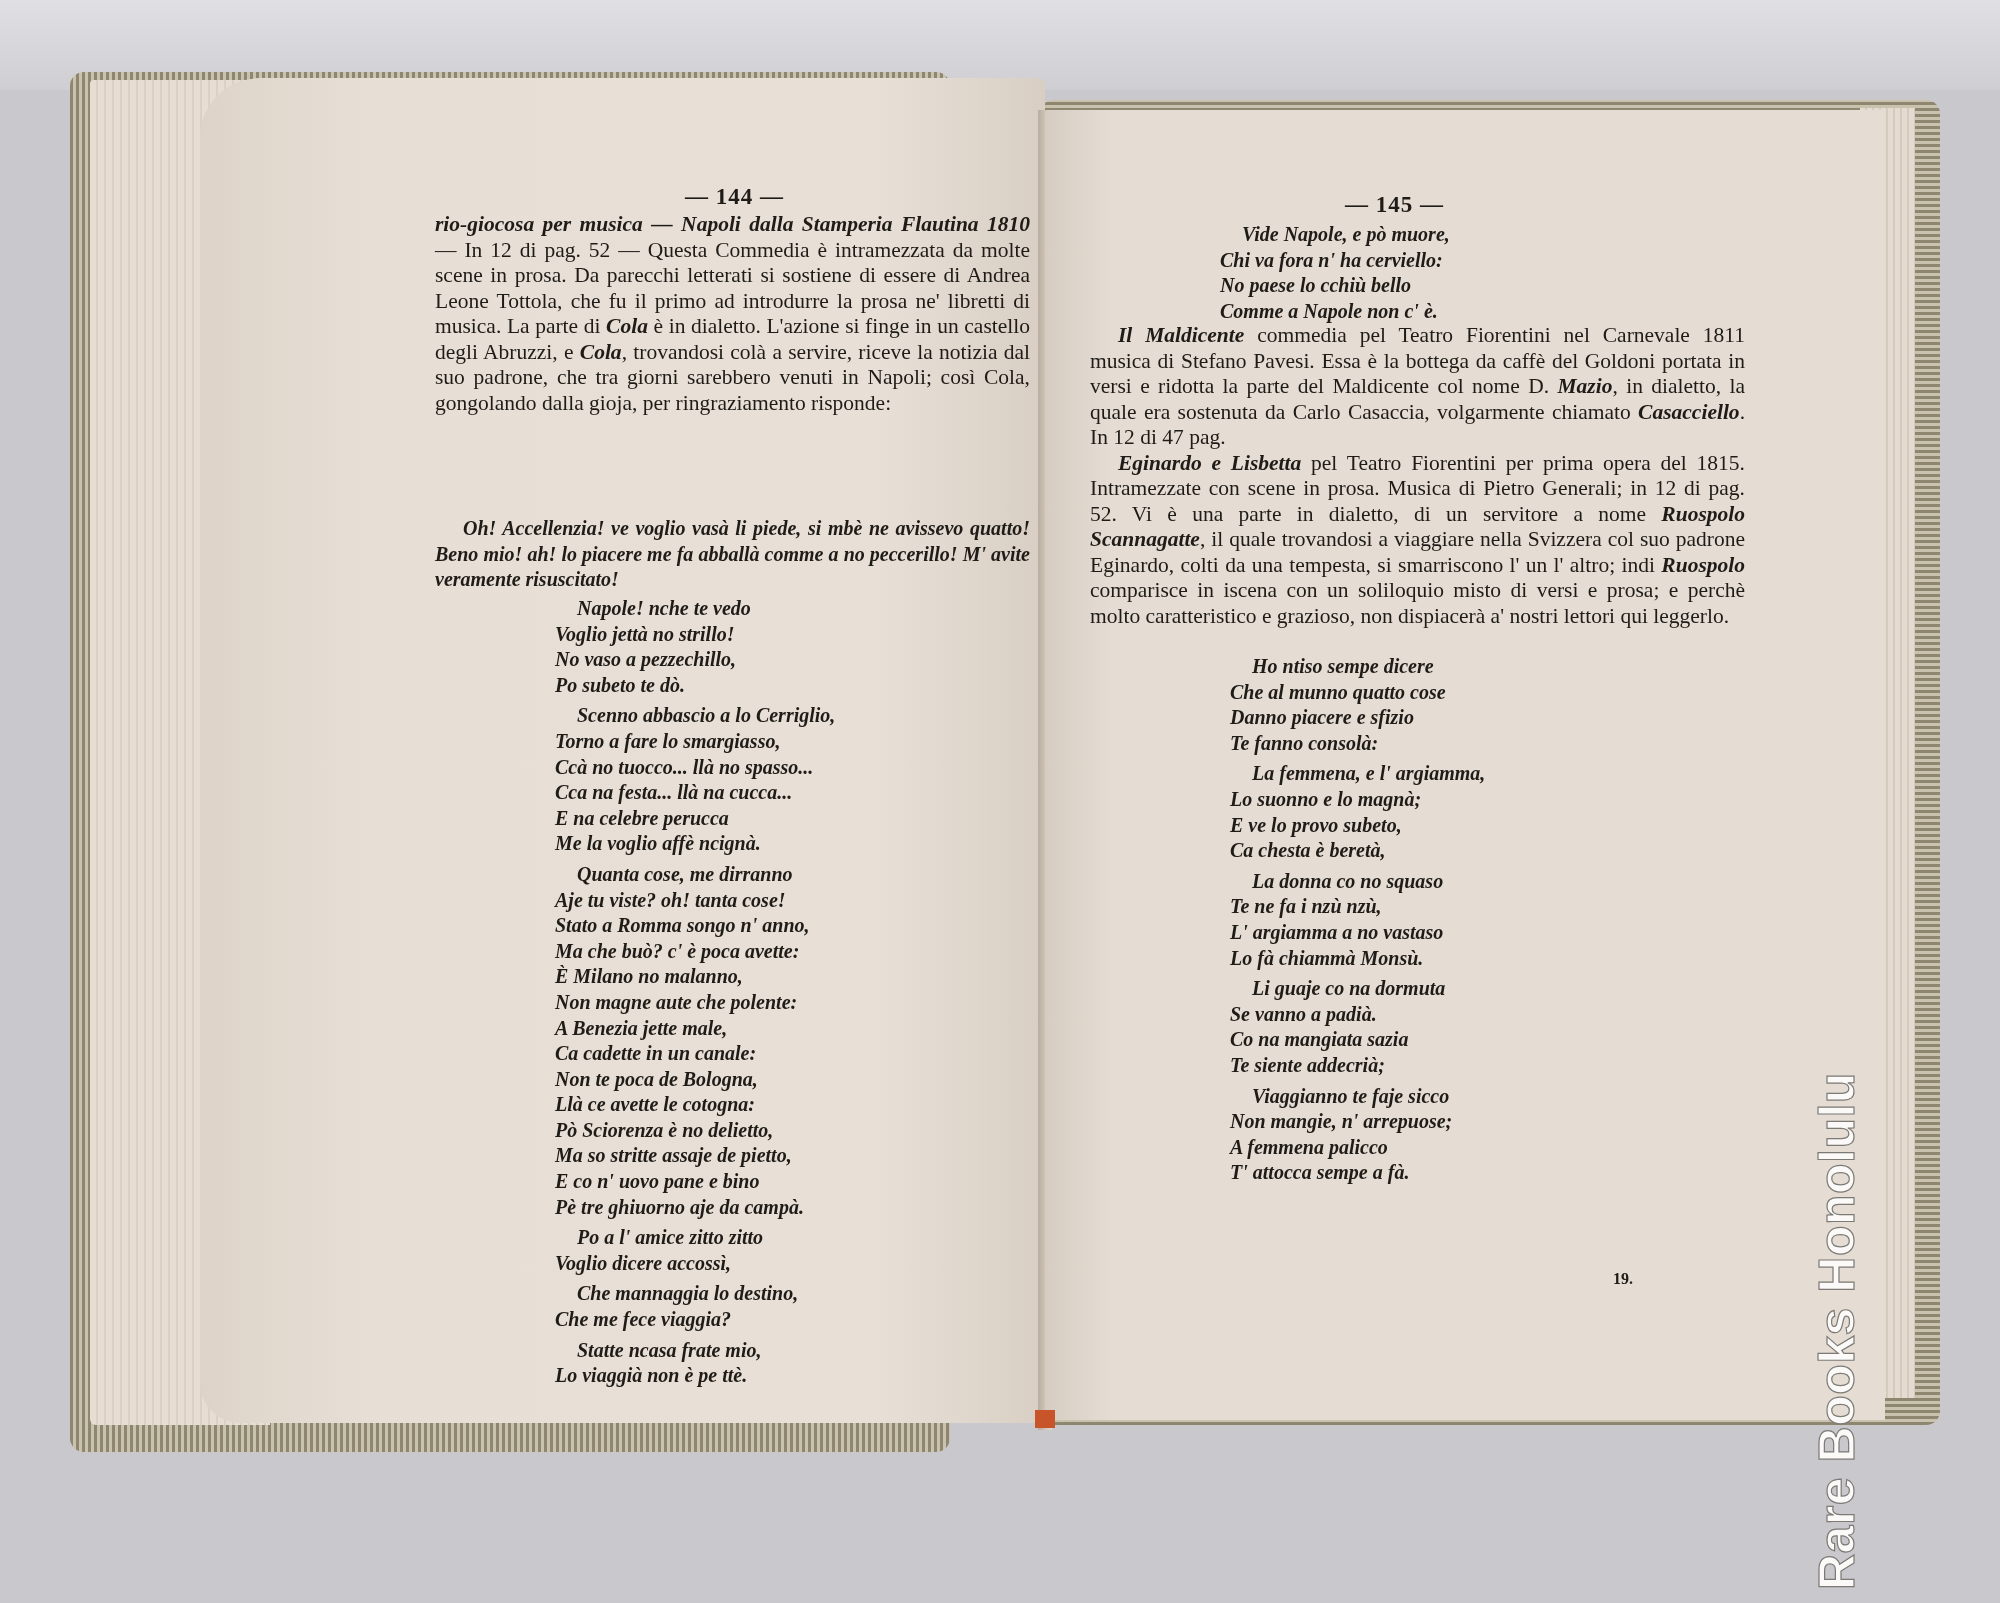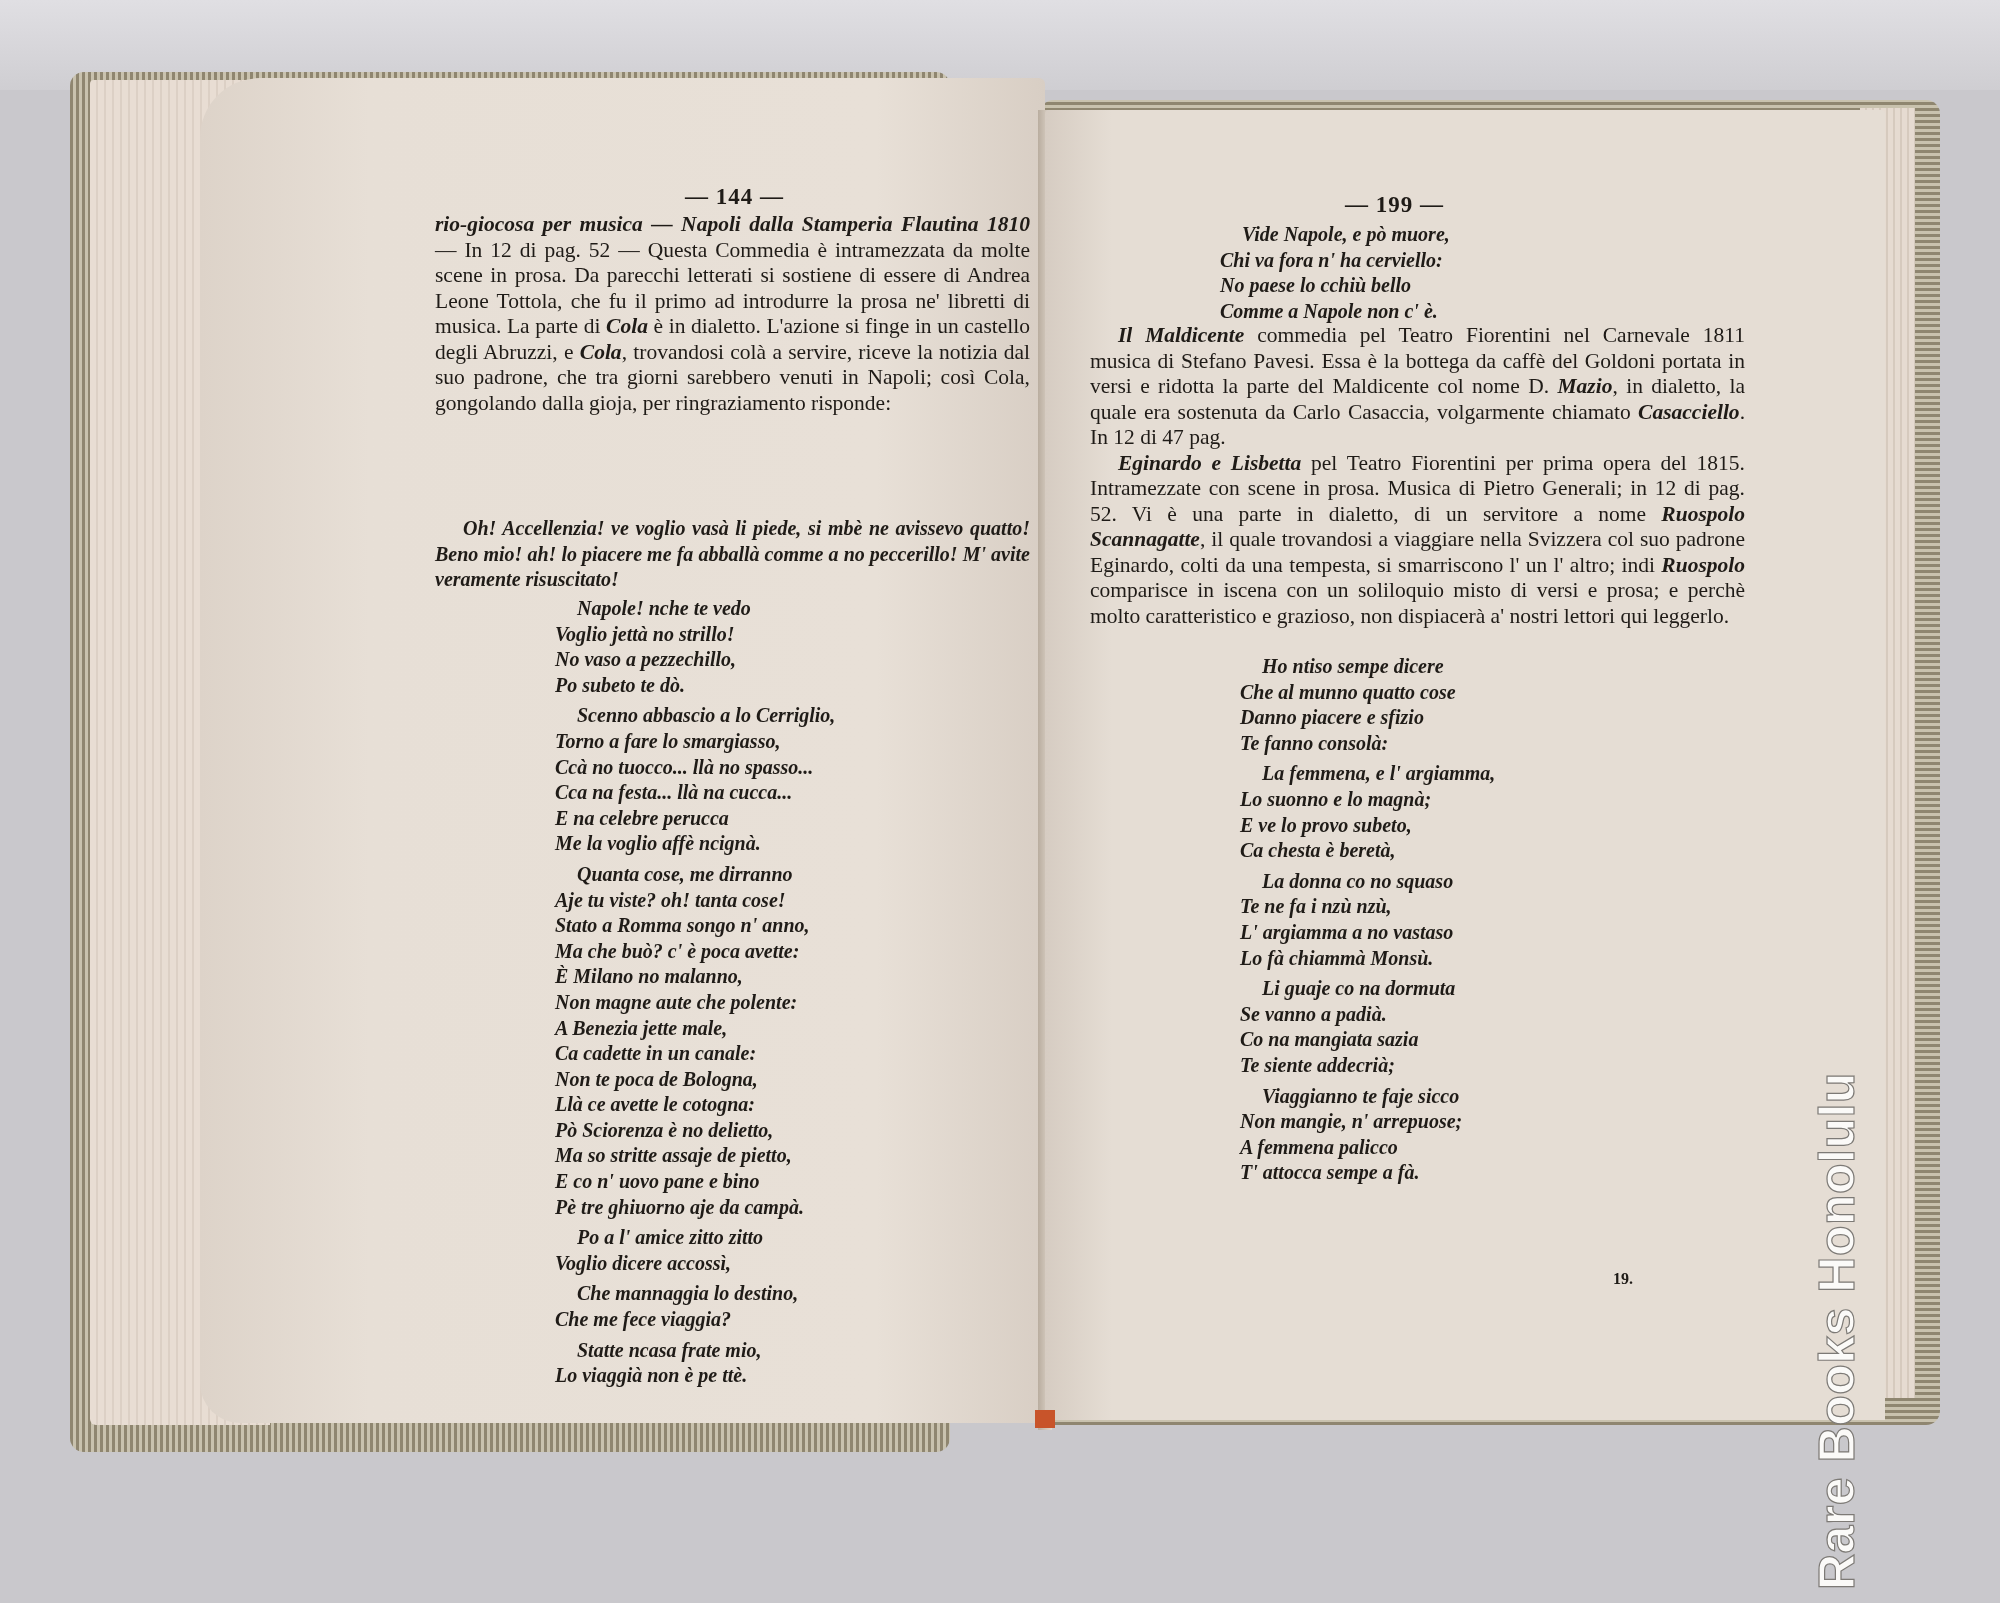--- a/index.html
+++ b/index.html
@@ -95,34 +95,34 @@
       <div class="stanza">
         <div class="line first">Statte ncasa frate mio,</div>
         <div class="line">Lo viaggià non è pe ttè.</div>
       </div>
     </div>
 </div>
 
 <div class="gutter"></div>
 
 <div class="page page-right">
-  <div class="pagenum" style="left:300px;top:82px;">— 199 —</div>
+  <div class="pagenum" style="left:300px;top:82px;">— 145 —</div>
   <div class="verse" id="right-top-verse" style="left:175px;top:112px;">
       <div class="stanza">
         <div class="line first">Vide Napole, e pò muore,</div>
         <div class="line">Chi va fora n' ha cerviello:</div>
         <div class="line">No paese lo cchiù bello</div>
         <div class="line">Comme a Napole non c' è.</div>
       </div>
     </div>
   <div class="prose" id="right-prose" style="left:45px;top:213px;width:655px;">
       <p class="indent"><i class="it">Il Maldicente</i><span> commedia pel Teatro Fiorentini nel Carnevale 1811 musica di Stefano Pavesi. Essa è la bottega da caffè del Goldoni portata in versi e ridotta la parte del Maldicente col nome D. </span><i class="it">Mazio</i><span>, in dialetto, la quale era sostenuta da Carlo Casaccia, volgarmente chiamato </span><i class="it">Casacciello</i><span>. In 12 di 47 pag.</span></p>
       <p class="indent"><i class="it">Eginardo e Lisbetta</i><span> pel Teatro Fiorentini per prima opera del 1815. Intramezzate con scene in prosa. Musica di Pietro Generali; in 12 di pag. 52. Vi è una parte in dialetto, di un servitore a nome </span><i class="it">Ruospolo Scannagatte</i><span>, il quale trovandosi a viaggiare nella Svizzera col suo padrone Eginardo, colti da una tempesta, si smarriscono l' un l' altro; indi </span><i class="it">Ruospolo</i><span> comparisce in iscena con un soliloquio misto di versi e prosa; e perchè molto caratteristico e grazioso, non dispiacerà a' nostri lettori qui leggerlo.</span></p>
     </div>
-  <div class="verse" id="right-verse" style="left:195px;top:544px;">
+  <div class="verse" id="right-verse" style="left:185px;top:544px;">
       <div class="stanza">
         <div class="line first">Ho ntiso sempe dicere</div>
         <div class="line">Che al munno quatto cose</div>
         <div class="line">Danno piacere e sfizio</div>
         <div class="line">Te fanno consolà:</div>
       </div>
       <div class="stanza">
         <div class="line first">La femmena, e l' argiamma,</div>
         <div class="line">Lo suonno e lo magnà;</div>
         <div class="line">E ve lo provo subeto,</div>

